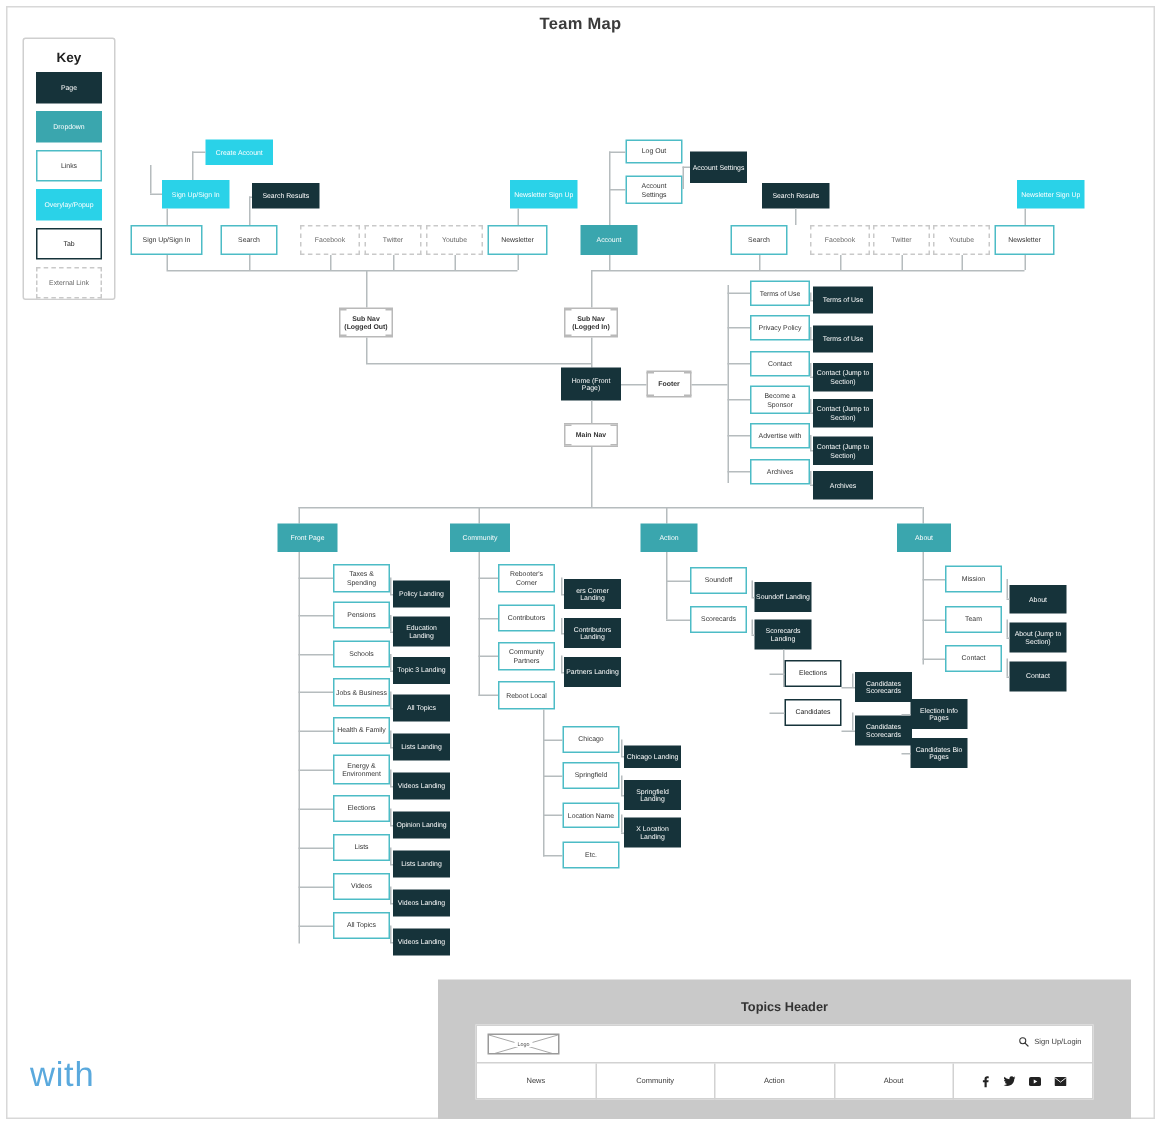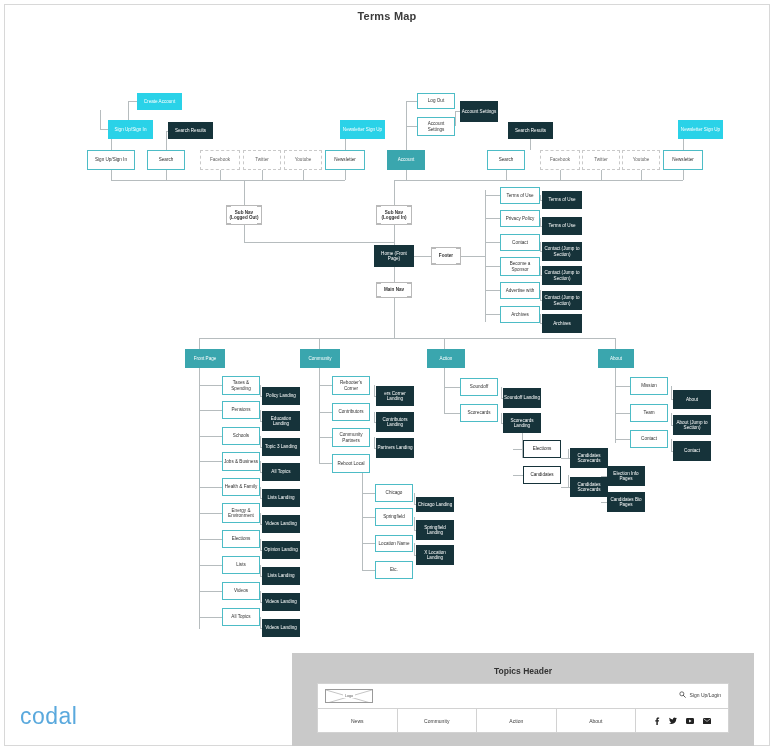--- a/index.html
+++ b/index.html
@@ -103,22 +103,31 @@
   .codal {
     position:absolute; left:20px; top:703px;
     font-size:23px; color:#5aa9dd; letter-spacing:.5px;
   }
 </style>
 </head>
 <body>
 
 <div id="canvas">
   <div class="frame"></div>
-  <div class="title">Terms Map</div>
-
+  <div class="title">Team Map</div>
+
+  <div class="key-panel">
+    <div class="key-title">Key</div>
+    <div class="key-item n-page">Page</div>
+    <div class="key-item n-drop">Dropdown</div>
+    <div class="key-item n-link">Links</div>
+    <div class="key-item n-overlay">Overylay/Popup</div>
+    <div class="key-item n-tab">Tab</div>
+    <div class="key-item n-ext">External Link</div>
+  </div>
 
   <div class="node n-overlay" style="left:137px; top:93px; width:45px; height:17px;">Create Account</div>
   <div class="node n-overlay" style="left:108px; top:120px; width:45px; height:19px;">Sign Up/Sign In</div>
   <div class="node n-page" style="left:168px; top:122px; width:45px; height:17px;">Search Results</div>
   <div class="node n-overlay" style="left:340px; top:120px; width:45px; height:19px;">Newsletter Sign Up</div>
 
   <div class="node n-link" style="left:87px; top:150px; width:48px; height:20px;">Sign Up/Sign In</div>
   <div class="node n-link" style="left:147px; top:150px; width:38px; height:20px;">Search</div>
   <div class="node n-ext" style="left:200px; top:150px; width:40px; height:20px;">Facebook</div>
   <div class="node n-ext" style="left:243px; top:150px; width:38px; height:20px;">Twitter</div>
@@ -431,14 +440,14 @@
           </svg>
           <svg width="8" height="6" viewBox="0 0 16 12">
             <rect x="0" y="0" width="16" height="12" rx="1" fill="#222"></rect>
             <polyline points="0.8,1.2 8,6.8 15.2,1.2" fill="none" stroke="#fff" stroke-width="1.2"></polyline>
           </svg>
         </div>
       </div>
     </div>
   </div>
 
-  <div class="codal">codal</div>
+  <div class="codal">with</div>
 </div>
 
 </body></html>

